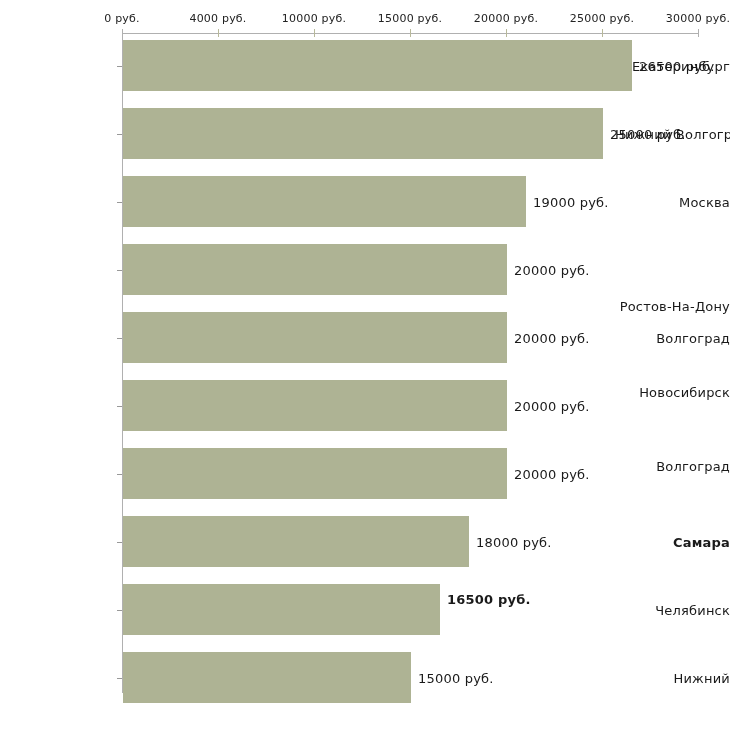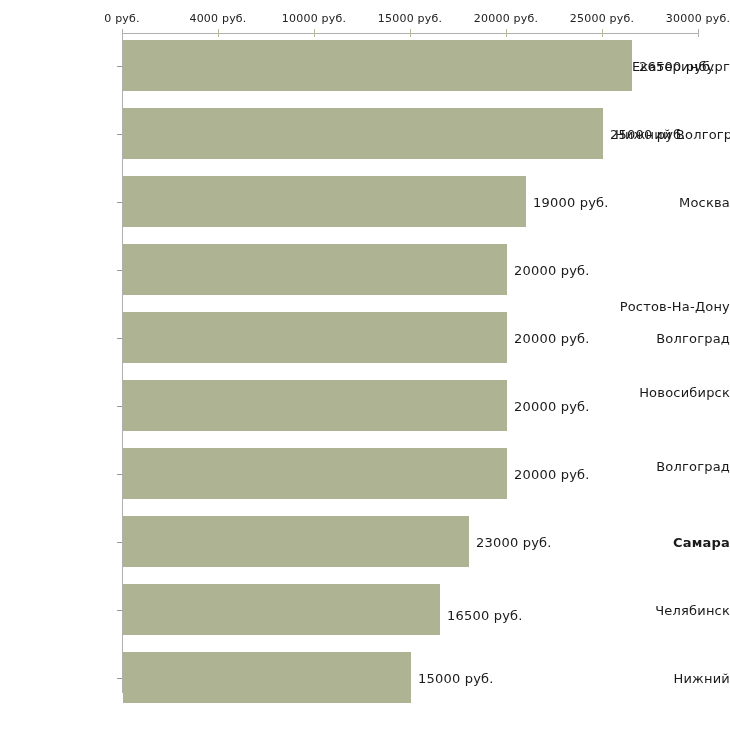--- a/index.html
+++ b/index.html
@@ -160,18 +160,18 @@
       <div class="bar" title="Пермь — 15000 руб." style="top: 652px; height: 51px; width: 288px;"></div>
     </div>
   <div id="bar-values">
       <div class="bar-value" style="left: 639px; top: 65.5px;">26500 руб.</div>
       <div class="bar-value" style="left: 610px; top: 133.5px;">25000 руб.</div>
       <div class="bar-value" style="left: 533px; top: 201.5px;">19000 руб.</div>
       <div class="bar-value" style="left: 514px; top: 269.5px;">20000 руб.</div>
       <div class="bar-value" style="left: 514px; top: 337.5px;">20000 руб.</div>
       <div class="bar-value" style="left: 514px; top: 405.5px;">20000 руб.</div>
       <div class="bar-value" style="left: 514px; top: 473.5px;">20000 руб.</div>
-      <div class="bar-value" style="left: 476px; top: 541.5px;">23000 руб.</div>
-      <div class="bar-value" style="left: 447px; top: 615px;">16500 руб.</div>
+      <div class="bar-value" style="left: 476px; top: 541.5px;">18000 руб.</div>
+      <div class="bar-value" style="left: 447px; top: 599px; font-weight: bold;">16500 руб.</div>
       <div class="bar-value" style="left: 418px; top: 677.5px;">15000 руб.</div>
     </div>
 
 </div>
 
 </body></html>

